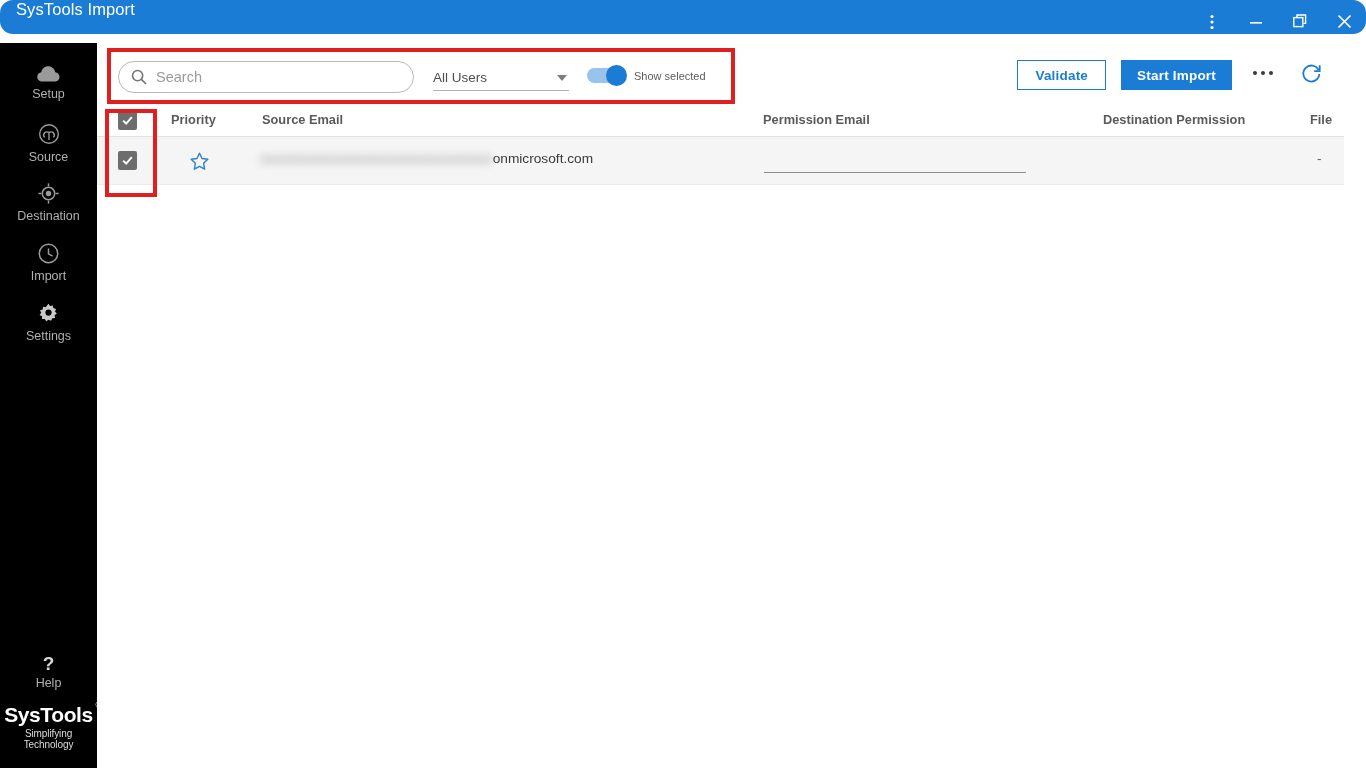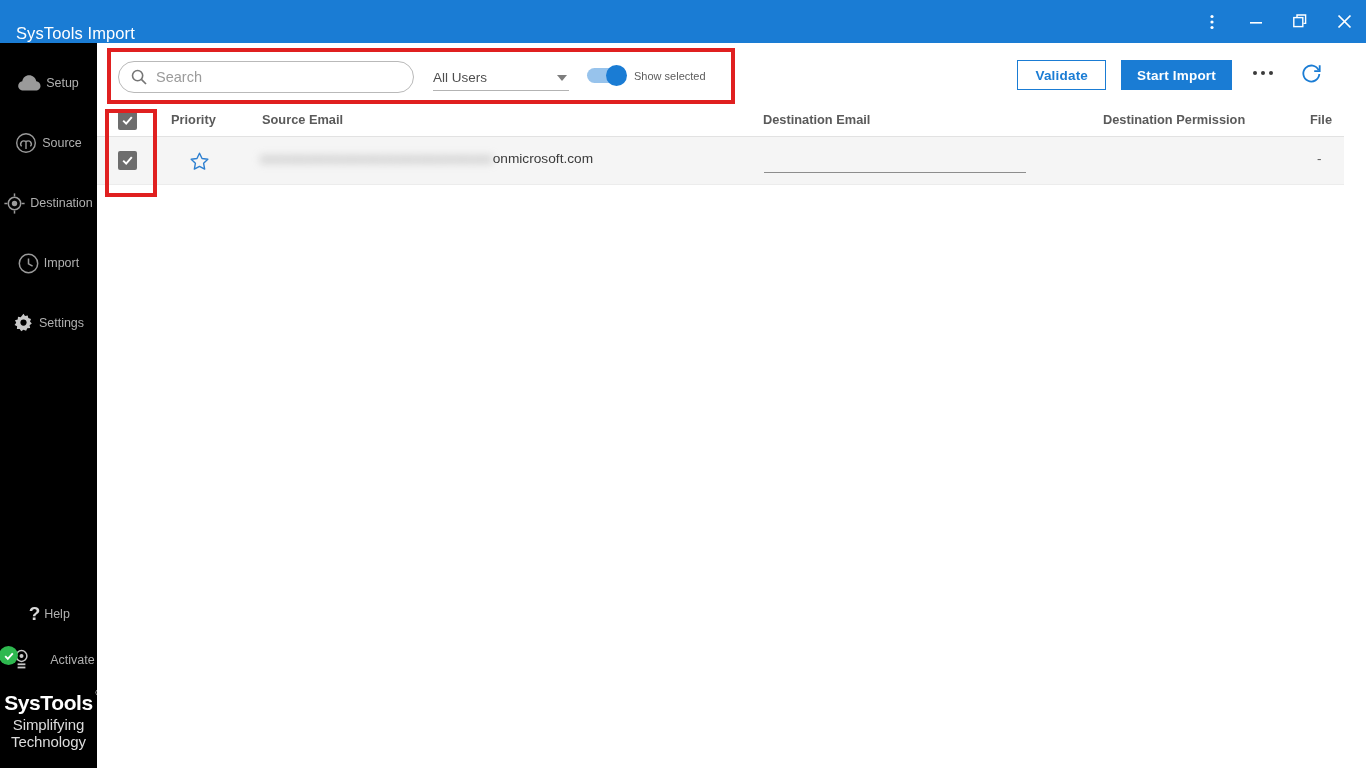--- a/index.html
+++ b/index.html
@@ -7,23 +7,23 @@
     width: 1366px; height: 768px;
     font-family: "Liberation Sans", sans-serif;
     background: #ffffff;
     overflow: hidden;
   }
   .app { position: relative; width: 1366px; height: 768px; }
 
   
   .titlebar {
     position: absolute; top: 0; left: 0;
-    width: 1366px; height: 43px;
+    width: 1366px; height: 34px;
     background: #1a7cd4;
-    display: flex; align-items: flex-end;
+    display: flex; align-items: flex-start; border-radius: 13px;
   }
   .titlebar-title {
     color: #ffffff; font-size: 16.5px; margin-left: 16px; letter-spacing: .1px;
   }
   .titlebar-spacer { flex: 1; }
   .win-btn {
     width: 44px; height: 43px;
     display: flex; align-items: center; justify-content: center;
     color: #ffffff;
   }
@@ -32,21 +32,21 @@
   
   .sidebar {
     position: absolute; top: 43px; left: 0;
     width: 97px; height: 725px;
     background: #000000;
     display: flex; flex-direction: column; align-items: stretch;
   }
   .nav-top { padding-top: 10px; }
   .nav-item {
     height: 60px;
-    display: flex; flex-direction: row; align-items: center; justify-content: center;
+    display: flex; flex-direction: column; align-items: center; justify-content: center;
     color: #b0b0b0; gap: 5px; position: relative;
   }
   .nav-item .nav-label { font-size: 12.5px; }
   .nav-item svg { display: block; }
   .nav-item.active {
     background: linear-gradient(90deg, #4a4a4a 0%, #3a3a3a 35%, #161616 100%);
     color: #ffffff;
   }
   .nav-item.active::before {
     content: ""; position: absolute; left: 0; top: 0; bottom: 0;
@@ -69,21 +69,21 @@
     padding: 8px 0 12px 0; text-align: center;
   }
   .brand-name {
     color: #ffffff; font-size: 21px; font-weight: bold; letter-spacing: -.4px;
     position: relative; display: inline-block;
   }
   .brand-reg {
     position: absolute; top: -3px; right: -9px; font-size: 9px; font-weight: normal;
   }
   .brand-tag {
-    color: #dcdcdc; font-size: 15px; margin-top: 1px; letter-spacing: -.1px;
+    color: #dcdcdc; font-size: 10px; margin-top: 1px; letter-spacing: -.1px;
   }
 
   
   .content {
     position: absolute; top: 43px; left: 97px;
     width: 1247px; height: 725px; background: #ffffff;
   }
 
   
   .toolbar {
@@ -287,36 +287,20 @@
     </div>
 
     <div class="nav-bottom">
       <div class="nav-item small">
         <svg width="15" height="20" viewBox="0 0 15 20">
           <text x="7.5" y="16" font-size="19" font-family="Liberation Sans, sans-serif" font-weight="bold" fill="#d8d8d8" text-anchor="middle">?</text>
         </svg>
         <span class="nav-label">Help</span>
       </div>
 
-      <div class="nav-item small">
-        <div class="activate-wrap">
-          <svg class="activate-badge" width="17" height="21" viewBox="0 0 17 21">
-            <circle cx="8.5" cy="7" r="5.4" fill="none" stroke="#c9c9c9" stroke-width="1.5"></circle>
-            <circle cx="8.5" cy="7" r="2" fill="#c9c9c9"></circle>
-            <rect x="4.6" y="14.4" width="7.8" height="1.8" fill="#c9c9c9"></rect>
-            <rect x="4.6" y="17.6" width="7.8" height="1.8" fill="#c9c9c9"></rect>
-          </svg>
-          <div class="activate-check">
-            <svg width="12" height="12" viewBox="0 0 12 12">
-              <polyline points="2.2,6.2 4.8,8.8 9.8,3.4" fill="none" stroke="#ffffff" stroke-width="1.9"></polyline>
-            </svg>
-          </div>
-        </div>
-        <span class="nav-label">Activate</span>
-      </div>
 
       <div class="brand">
         <div class="brand-name">
           <span>SysTools</span>
           <span class="brand-reg">®</span>
         </div>
         <div class="brand-tag">Simplifying Technology</div>
       </div>
     </div>
   </div>
@@ -369,21 +353,21 @@
     <div class="table-head">
       <div class="cell-check">
         <div class="chk">
           <svg width="13" height="13" viewBox="0 0 13 13">
             <polyline points="2.2,6.6 5.2,9.6 10.8,3.2" fill="none" stroke="#ffffff" stroke-width="2"></polyline>
           </svg>
         </div>
       </div>
       <div class="th priority">Priority</div>
       <div class="th source">Source Email</div>
-      <div class="th dest">Destination Email</div>
+      <div class="th dest">Permission Email</div>
       <div class="th perm">Destination Permission</div>
       <div class="th file">File</div>
     </div>
 
     <div class="row">
       <div class="cell-check">
         <div class="chk">
           <svg width="13" height="13" viewBox="0 0 13 13">
             <polyline points="2.2,6.6 5.2,9.6 10.8,3.2" fill="none" stroke="#ffffff" stroke-width="2"></polyline>
           </svg>

